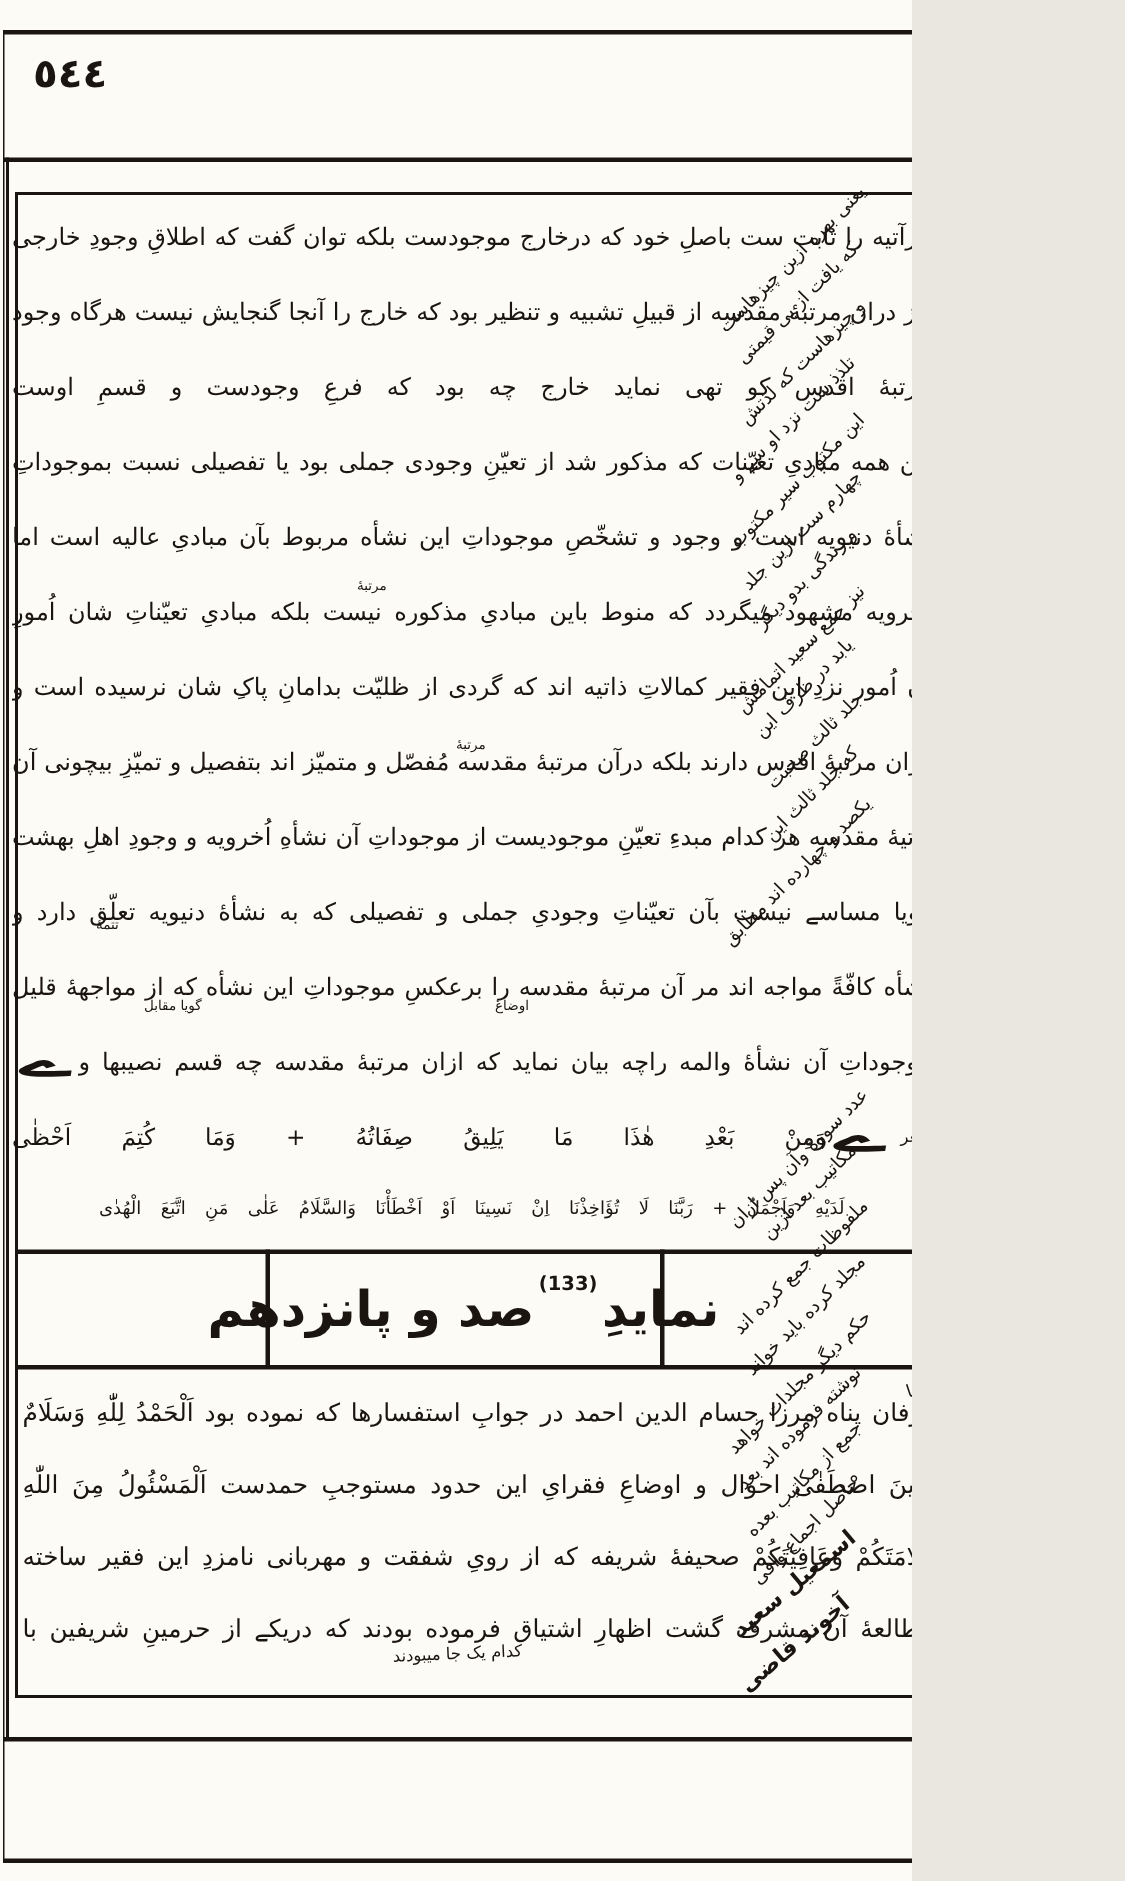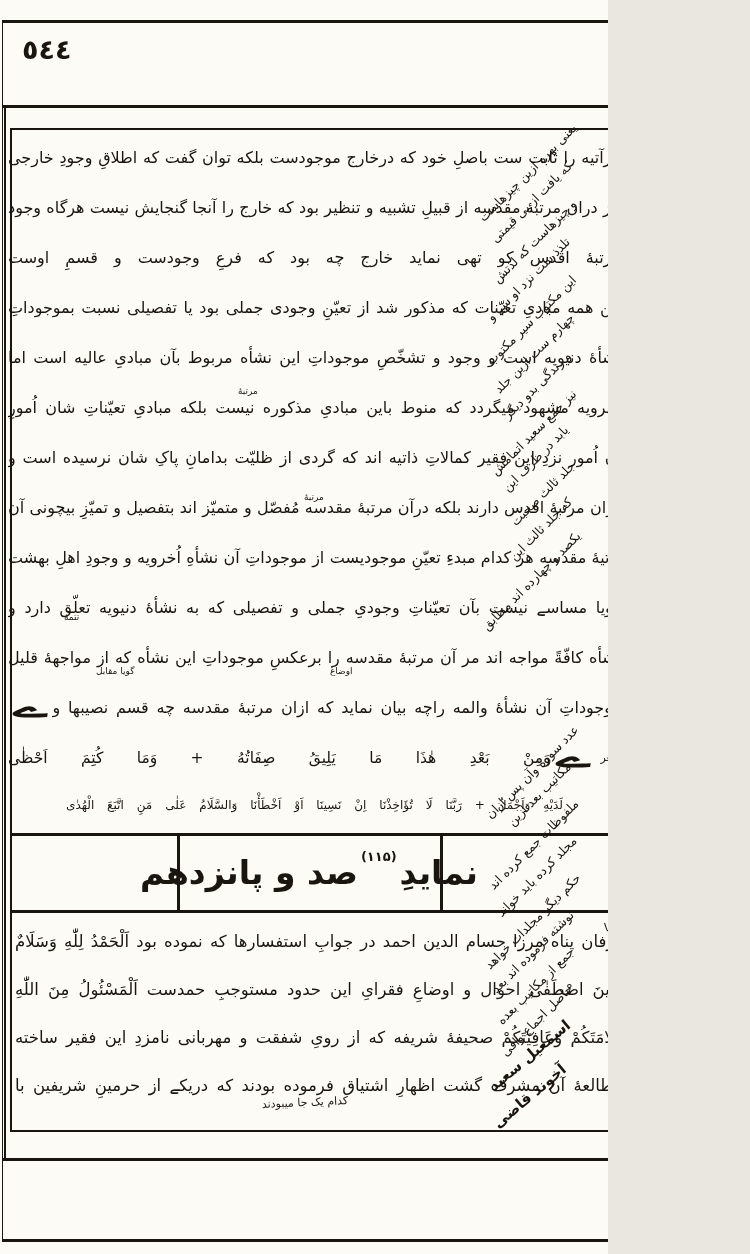--- a/index.html
+++ b/index.html
@@ -100,21 +100,21 @@
       <span class="gloss" style="left: 96px; top: 666px;">گویا مقابل</span>
       <span class="gloss" style="left: 330px; top: 666px;">اوضاعٔ</span>
     </div>
 
   <div class="hline" style="left:11px;top:833px;width:620px;height:2.5px;"></div>
   <div class="hline" style="left:11px;top:910px;width:620px;height:2.5px;"></div>
   <div class="vline" style="left:177px;top:833px;width:2.5px;height:78px;"></div>
   <div class="vline" style="left:440px;top:833px;width:2.5px;height:78px;"></div>
   <div class="band-cell" style="left:180px;top:835px;width:258px;height:74px;">
     <span class="maktub-word">نمایدِ</span>
-    <span class="maktub-num">(۱۱۵)</span>
+    <span class="maktub-num">(133)</span>
     <span class="maktub-rest">صد و پانزدهم</span>
   </div>
 
   <div id="block2" class="block" style="left:15px;top:918px;width:613px;">
       <div class="row row2">بعرفان پناه مرزا حسام الدین احمد در جوابِ استفسارها که نموده بود اَلْحَمْدُ لِلّٰهِ وَسَلَامٌ عَلٰى عِبَادِهِ</div>
       <div class="row row2">الَّذِينَ اصْطَفٰى احوال و اوضاعِ فقرایِ این حدود مستوجبِ حمدست اَلْمَسْئُولُ مِنَ اللّٰهِ سُبْحَانَهٗ</div>
       <div class="row row2">سَلَامَتَكُمْ وَعَافِيَتَكُمْ صحیفهٔ شریفه که از رویِ شفقت و مهربانی نامزدِ این فقیر ساخته بودند</div>
       <div class="row row2">بمطالعهٔ آن مشرف گشت اظهارِ اشتیاق فرموده بودند که دریکے از حرمینِ شریفین با متعلقان</div>
     </div>
 

